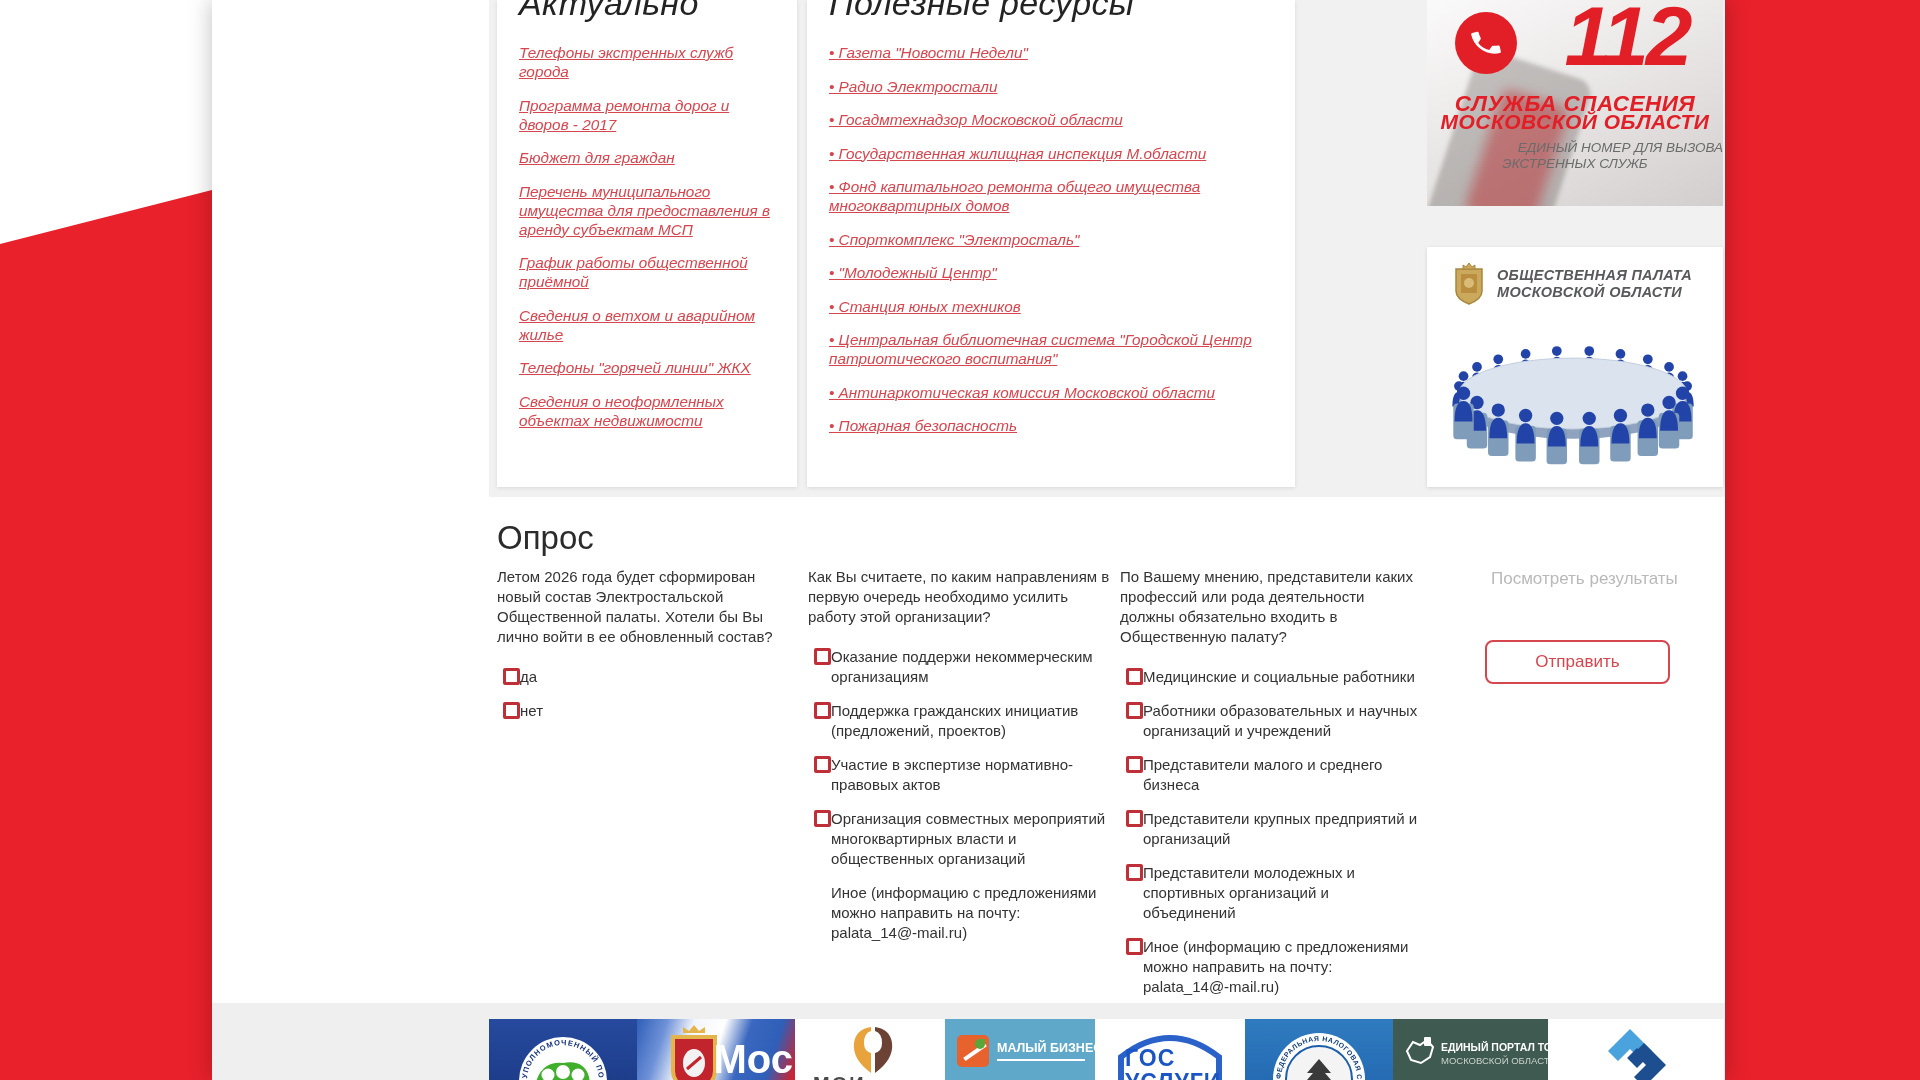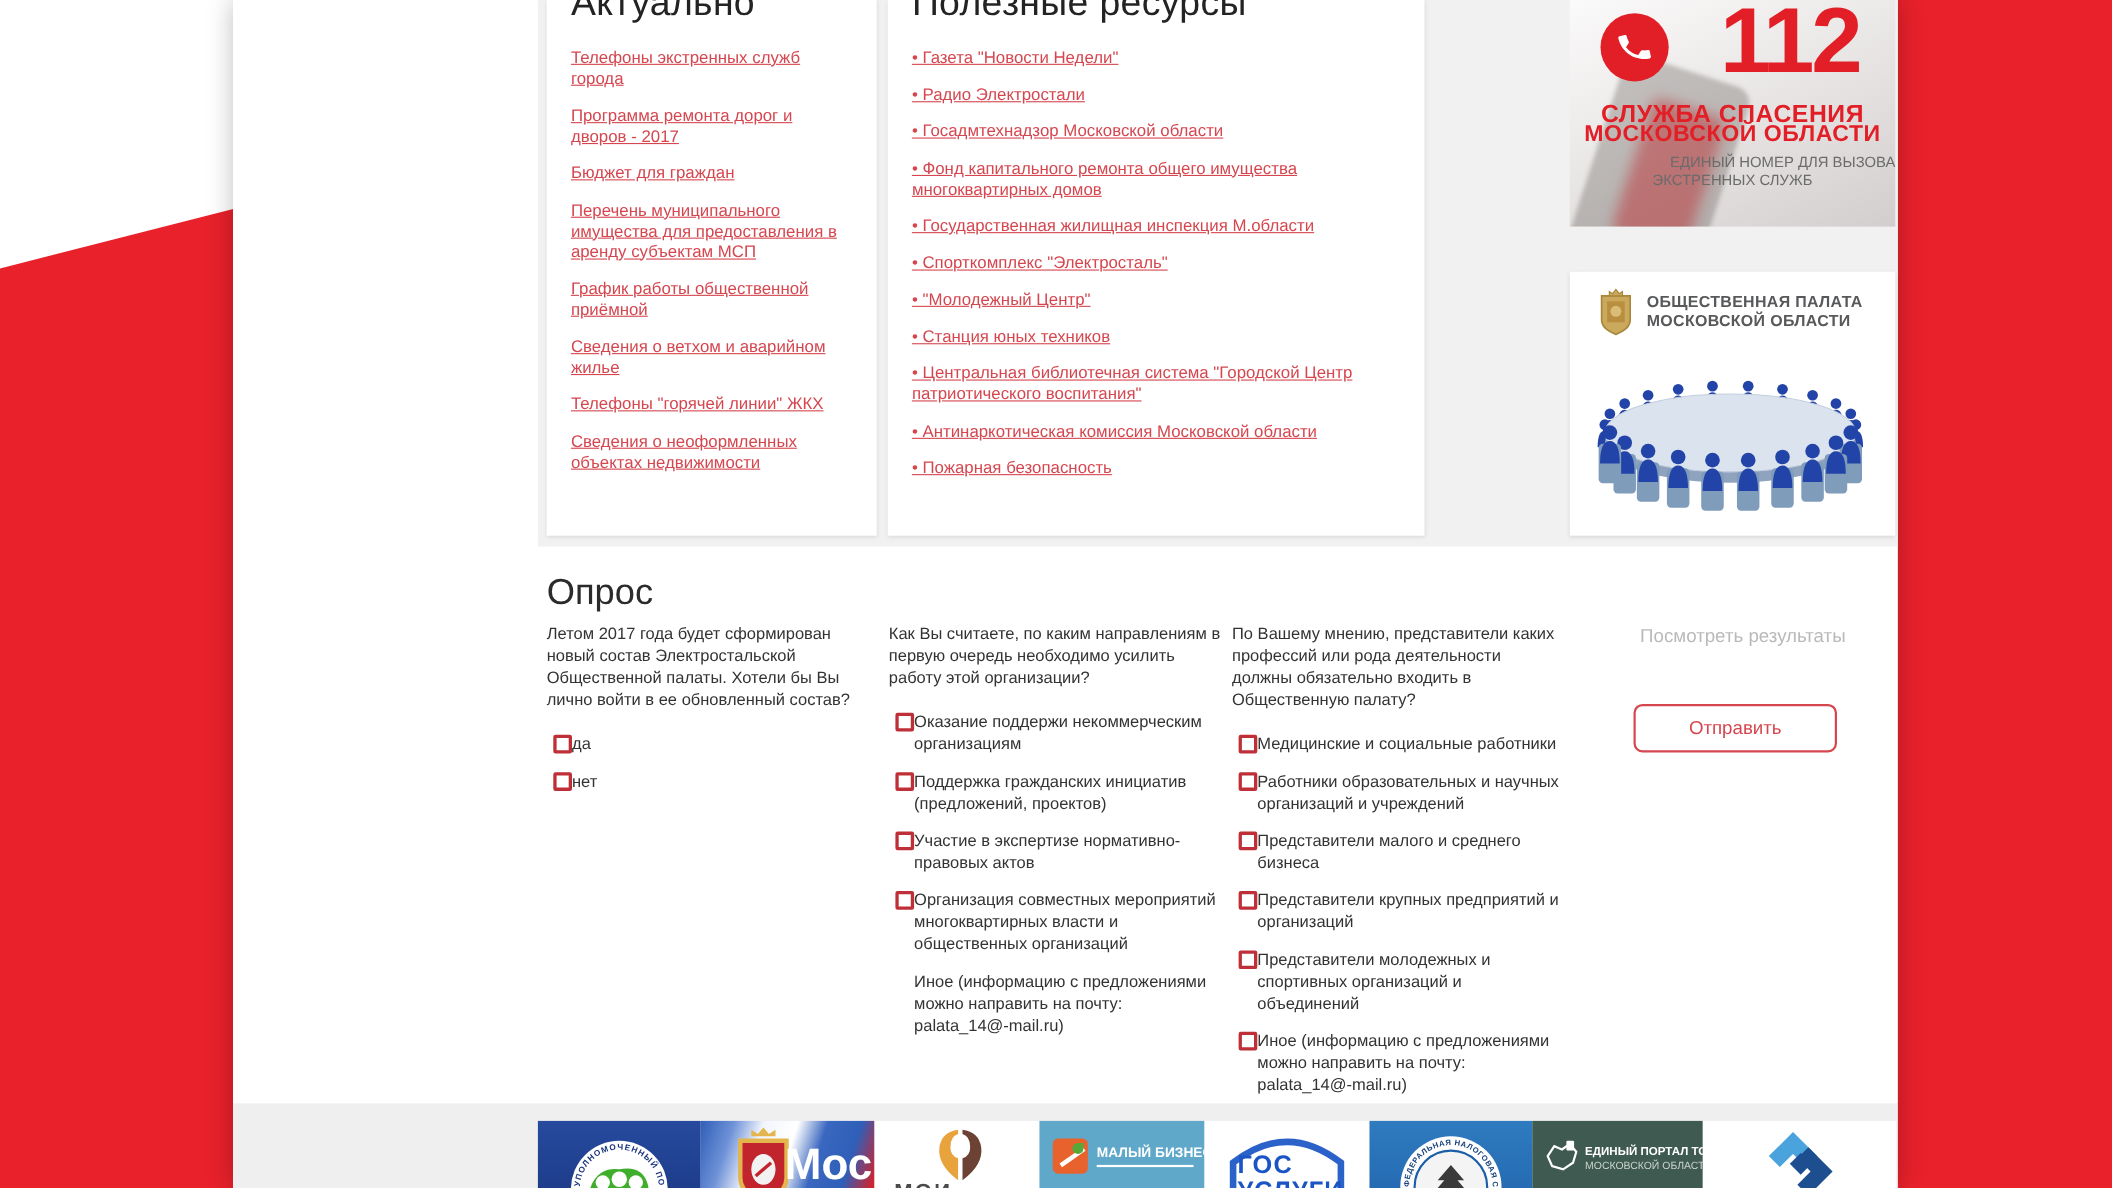--- a/index.html
+++ b/index.html
@@ -10,21 +10,21 @@
   
   .band-left { position:absolute; left:0; top:0; width:212px; height:1080px;
     background:#e8212b; clip-path:polygon(0 244px,100% 190px,100% 100%,0 100%); z-index:1; }
   .band-right { position:absolute; left:1725px; top:0; width:195px; height:1080px;
     background:#e8212b; z-index:1; }
 
   
   .content { position:absolute; left:212px; top:0; width:1513px; height:1080px;
     background:#fff; z-index:2; box-shadow:0 0 22px rgba(0,0,0,0.25); }
 
-  .top-strip { position:absolute; left:0; top:0; width:1513px; height:497px; background:#fff; }
+  .top-strip { position:absolute; left:0; top:0; width:1513px; height:497px; background:#fff;font-style:italic; }
   .gray-panel { position:absolute; left:277px; top:0; width:1236px; height:497px; background:#f2f1f1; }
 
   .card { position:absolute; top:0; height:487px; background:#fff;
     box-shadow:0 1px 4px rgba(0,0,0,0.10); overflow:hidden; }
   .card-actual { left:285px; width:300px; }
   .card-resources { left:595px; width:488px; }
   .card h2 { position:absolute; top:-16px; left:22px; font-size:34px; font-weight:500;
     color:#232323; letter-spacing:0.3px; white-space:nowrap; }
   .links { padding:43px 22px 0 22px; }
   .links a { display:block; color:#d5464f; font-size:15.3px; line-height:19px;
@@ -137,22 +137,22 @@
             <a>Сведения о неоформленных объектах недвижимости</a>
           </div>
       </div>
 
       <div class="card card-resources">
         <h2>Полезные ресурсы</h2>
         <div class="links" id="resource-links">
             <a>• Газета "Новости Недели"</a>
             <a>• Радио Электростали</a>
             <a>• Госадмтехнадзор Московской области</a>
+            <a>• Государственная жилищная инспекция М.области</a>
             <a>• Фонд капитального ремонта общего имущества многоквартирных домов</a>
-            <a>• Государственная жилищная инспекция М.области</a>
             <a>• Спорткомплекс "Электросталь"</a>
             <a>• "Молодежный Центр"</a>
             <a>• Станция юных техников</a>
             <a>• Центральная библиотечная система "Городской Центр патриотического воспитания"</a>
             <a>• Антинаркотическая комиссия Московской области</a>
             <a>• Пожарная безопасность</a>
           </div>
       </div>
 
       <a class="banner banner-112">
@@ -284,21 +284,21 @@
               <path d="M-7 14 Q-7 -2 0 -2 Q7 -2 7 14 Z" fill="#2244a8"></path>
               <circle cx="0" cy="-8" r="5.2" fill="#2244a8"></circle>
             </g>
           </svg>
       </a>
     </div>
 
     <div class="survey">
       <h2>Опрос</h2>
       <div class="q-col" id="q0">
-          <p class="q-text">Летом 2017 года будет сформирован новый состав Электростальской Общественной палаты. Хотели бы Вы лично войти в ее обновленный состав?</p>
+          <p class="q-text">Летом 2026 года будет сформирован новый состав Электростальской Общественной палаты. Хотели бы Вы лично войти в ее обновленный состав?</p>
           <div class="opt-row">
             <span class="cb"></span>
             <span class="opt-label">да</span>
           </div>
           <div class="opt-row">
             <span class="cb"></span>
             <span class="opt-label">нет</span>
           </div>
         </div>
       <div class="q-col" id="q1">

